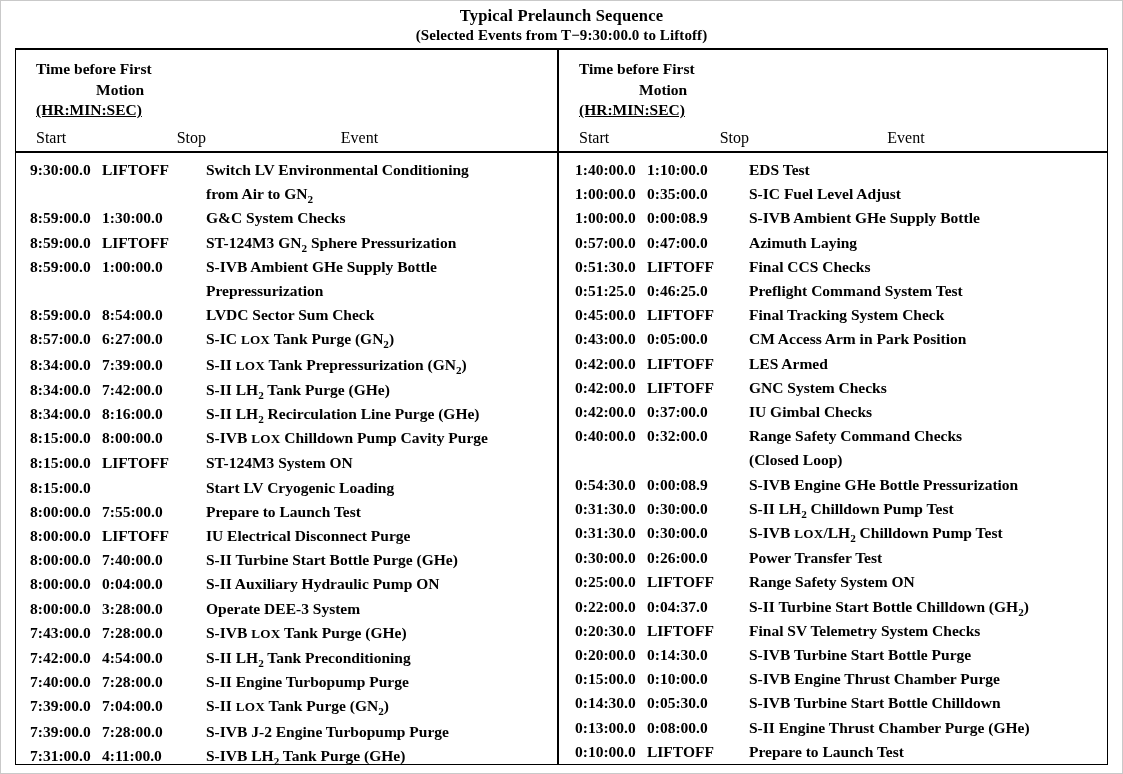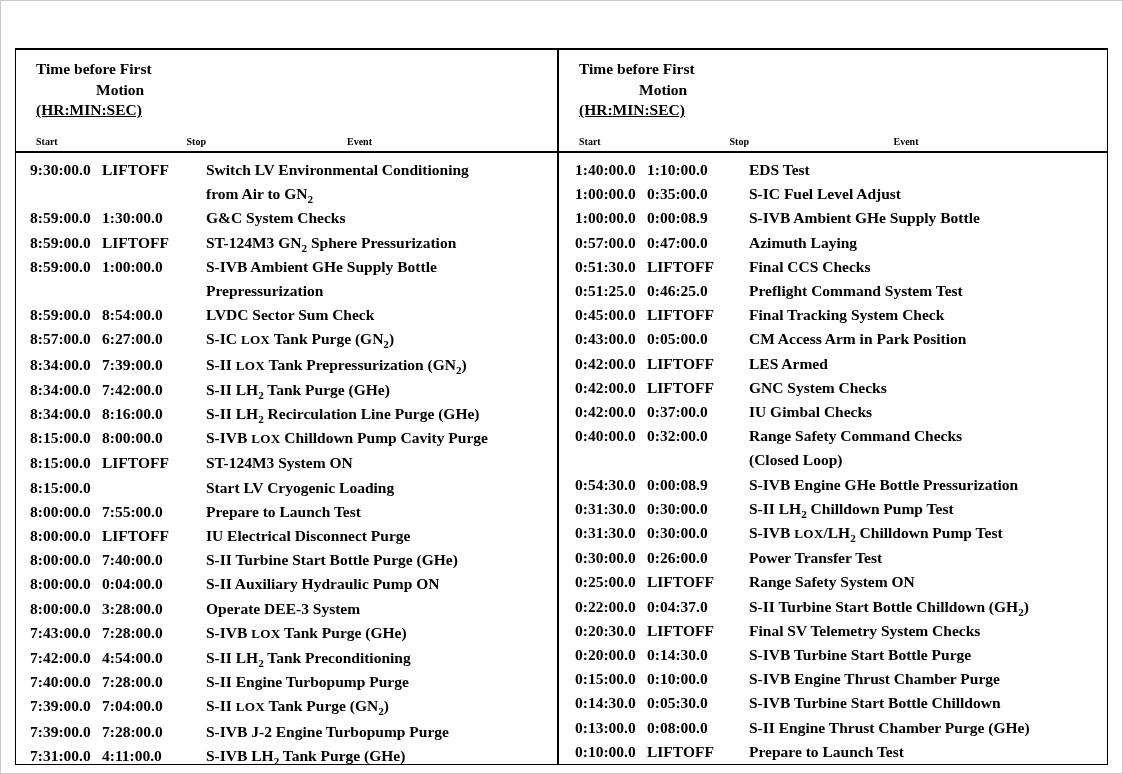--- a/index.html
+++ b/index.html
@@ -86,22 +86,22 @@
     font-size: 15.5px;
     line-height: 1.33;
     padding-top: 9px;
   }
   .head-l1 { padding-left: 20px; }
   .head-l2 { padding-left: 20px; text-align: left; text-indent: 60px;}
   .head-l3 { padding-left: 20px; text-decoration: underline; }
   .head-cols {
     position: absolute;
     left: 0; right: 0; bottom: 4px;
-    font-weight: bold;
-    font-size: 10px;
+    font-weight: normal;
+    font-size: 16px;
     display: flex;
   }
   .hc-start { width: 86px; text-align: left; padding-left: 20px; box-sizing: border-box; }
   .hc-stop  { width: 104px; text-align: right; box-sizing: border-box; }
   .hc-event { flex: 1; text-align: center; padding-right: 44px; box-sizing: border-box; }
 
   
   .rows {
     padding-top: 5px;
   }
@@ -130,20 +130,24 @@
   .half-right .c-stop  { width: 102px; }
 
   .sc { font-size: 13.2px; letter-spacing: 0.2px; }
   sub { font-size: 0.72em; line-height: 0; }
 </style>
 </head>
 <body>
 
 <div id="page">
 
+  <div class="title-block">
+    <div class="title-main">Typical Prelaunch Sequence</div>
+    <div class="title-sub">(Selected Events from T−9:30:00.0 to Liftoff)</div>
+  </div>
 
   <div class="table-frame">
     <div class="table-body">
 
       <div class="half half-left">
         <div class="col-head">
           <div class="head-lines">
             <div class="head-l1">Time before First</div>
             <div class="head-l2">Motion</div>
             <div class="head-l3">(HR:MIN:SEC)</div>

